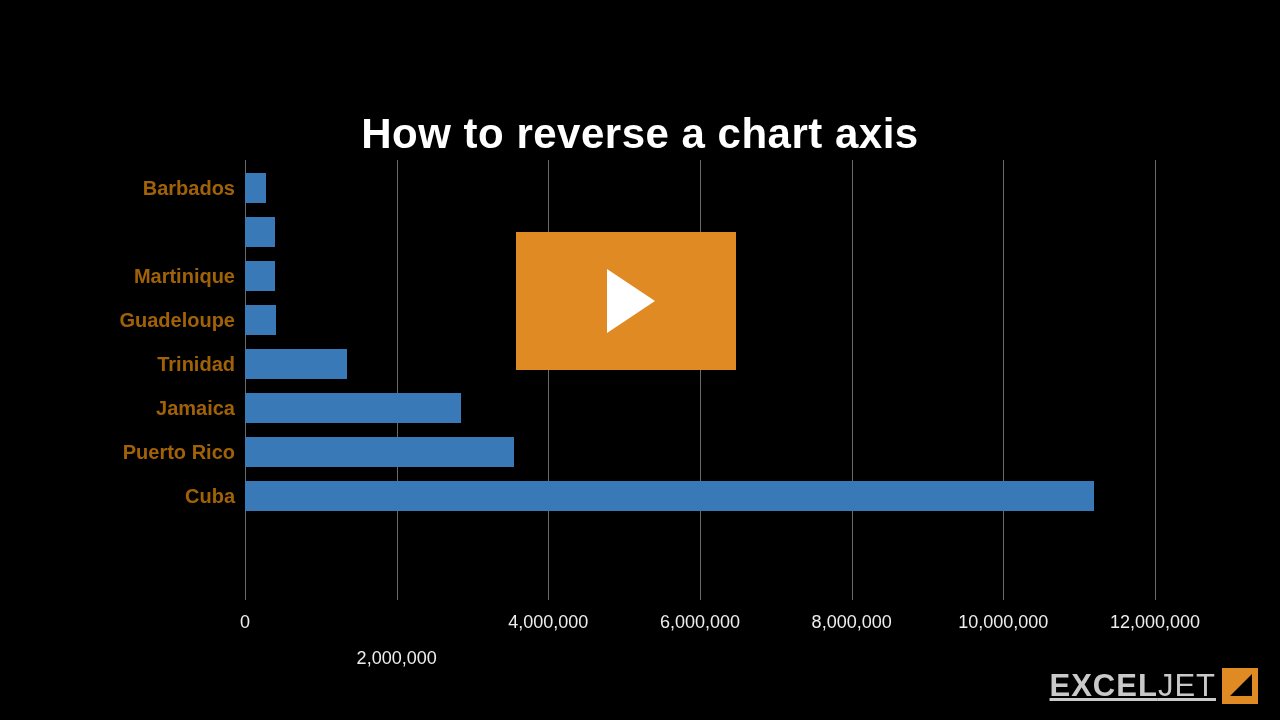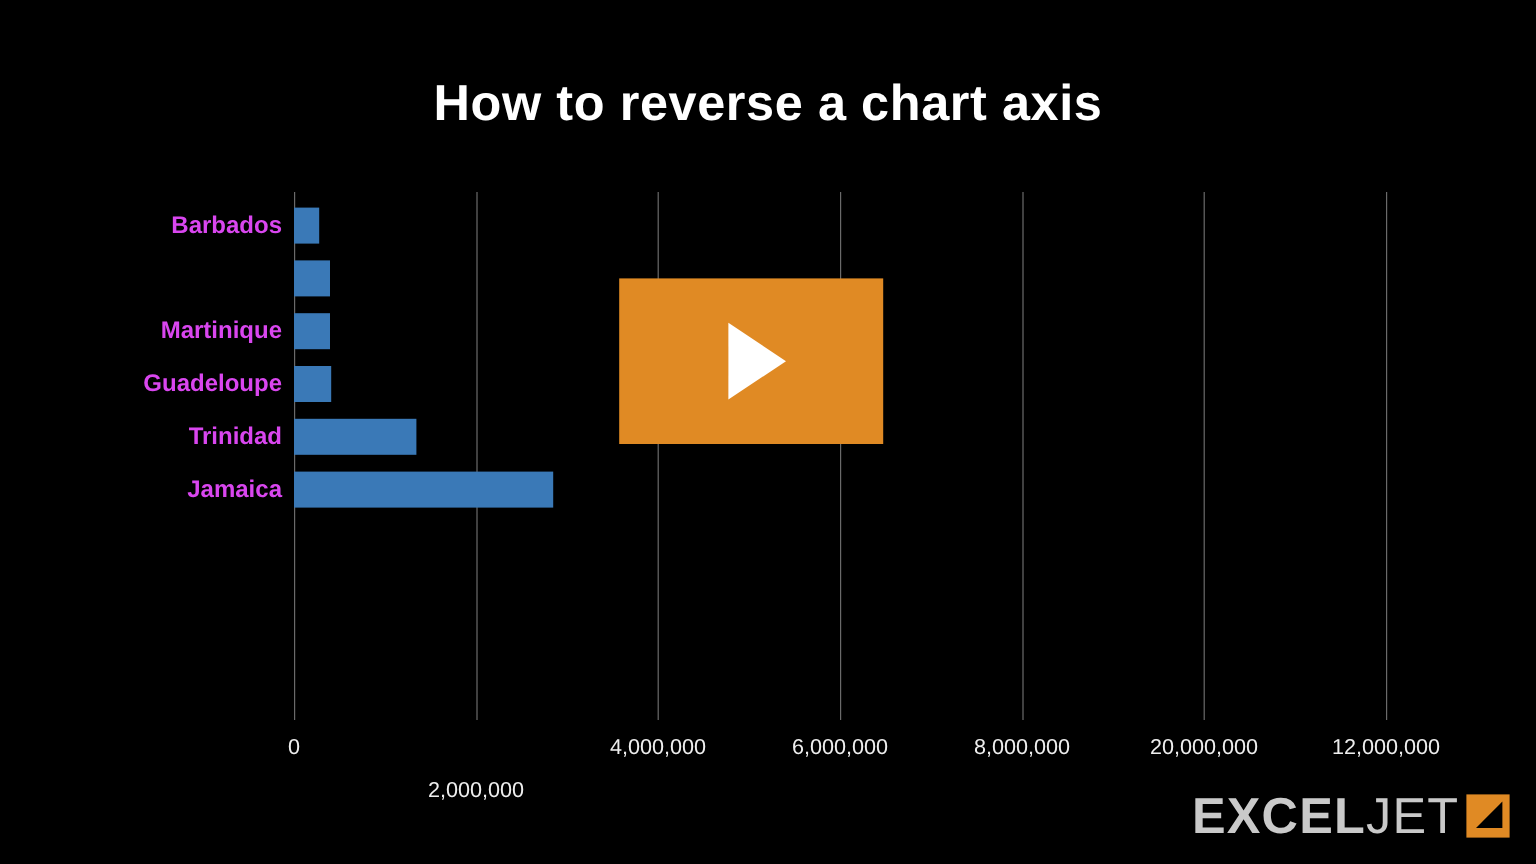--- a/index.html
+++ b/index.html
@@ -9,20 +9,21 @@
     font-family: "Segoe UI", Arial, sans-serif;
     color: #fff;
     position: relative;
   }
   .title {
     text-align: center;
     font-size: 42px;
     font-weight: 700;
     padding-top: 62px;
     letter-spacing: 0.5px;
+    margin-top: 48px;
   }
   .chart-wrap {
     position: absolute;
     left: 45px;
     top: 160px;
     width: 1190px;
     height: 480px;
   }
   .plot {
     position: absolute;
@@ -55,21 +56,21 @@
     height: 30px;
     background: #3a79b7;
   }
   .ylabel {
     position: absolute;
     right: 920px; 
     width: 200px;
     text-align: right;
     font-size: 20px;
     font-weight: 700;
-    color: #d946ef;
+    color: #a16207;
     line-height: 44px;
     white-space: nowrap;
   }
   .xaxis {
     position: absolute;
     left: 200px;
     top: 446px;
     width: 910px;
     height: 30px;
   }
@@ -102,24 +103,25 @@
   }
   .brand {
     position: absolute;
     right: 22px;
     bottom: 16px;
     display: flex;
     align-items: center;
     gap: 6px;
   }
   .brand-text {
-    font-size: 42px;
+    font-size: 31px;
     font-weight: 800;
     letter-spacing: 1px;
     color: #c9c9c9;
+    text-decoration: underline;
   }
   .brand-text .light { font-weight: 400; }
   .brand-badge {
     width: 36px; height: 36px;
     background: #e08a24;
     position: relative;
   }
   .brand-badge::after {
     content: "";
     position: absolute;
@@ -163,29 +165,37 @@
           <div class="bar" style="width: 31.0917px; background: rgb(58, 121, 183);"></div>
         </div>
         <div class="row">
           <div class="ylabel">Trinidad</div>
           <div class="bar" style="width: 102.375px; background: rgb(58, 121, 183);"></div>
         </div>
         <div class="row">
           <div class="ylabel">Jamaica</div>
           <div class="bar" style="width: 216.125px; background: rgb(58, 121, 183);"></div>
         </div>
+        <div class="row">
+          <div class="ylabel">Puerto Rico</div>
+          <div class="bar" style="width: 269.208px; background: rgb(58, 121, 183);"></div>
+        </div>
+        <div class="row">
+          <div class="ylabel">Cuba</div>
+          <div class="bar" style="width: 849.333px; background: rgb(58, 121, 183);"></div>
+        </div>
       </div>
   </div>
   <div class="xaxis" id="xaxis">
       <div class="xtick" style="left: 0px;">0</div>
       <div class="xtick" style="left: 151.667px; margin-top: 36px;">2,000,000</div>
       <div class="xtick" style="left: 303.333px;">4,000,000</div>
       <div class="xtick" style="left: 455px;">6,000,000</div>
       <div class="xtick" style="left: 606.667px; text-align: center;">8,000,000</div>
-      <div class="xtick" style="left: 758.333px;">20,000,000</div>
+      <div class="xtick" style="left: 758.333px;">10,000,000</div>
       <div class="xtick" style="left: 910px;">12,000,000</div>
     </div>
 </div>
 
 <div class="play-btn">
   <div class="play-tri"></div>
 </div>
 
 <div class="brand">
   <span class="brand-text">

